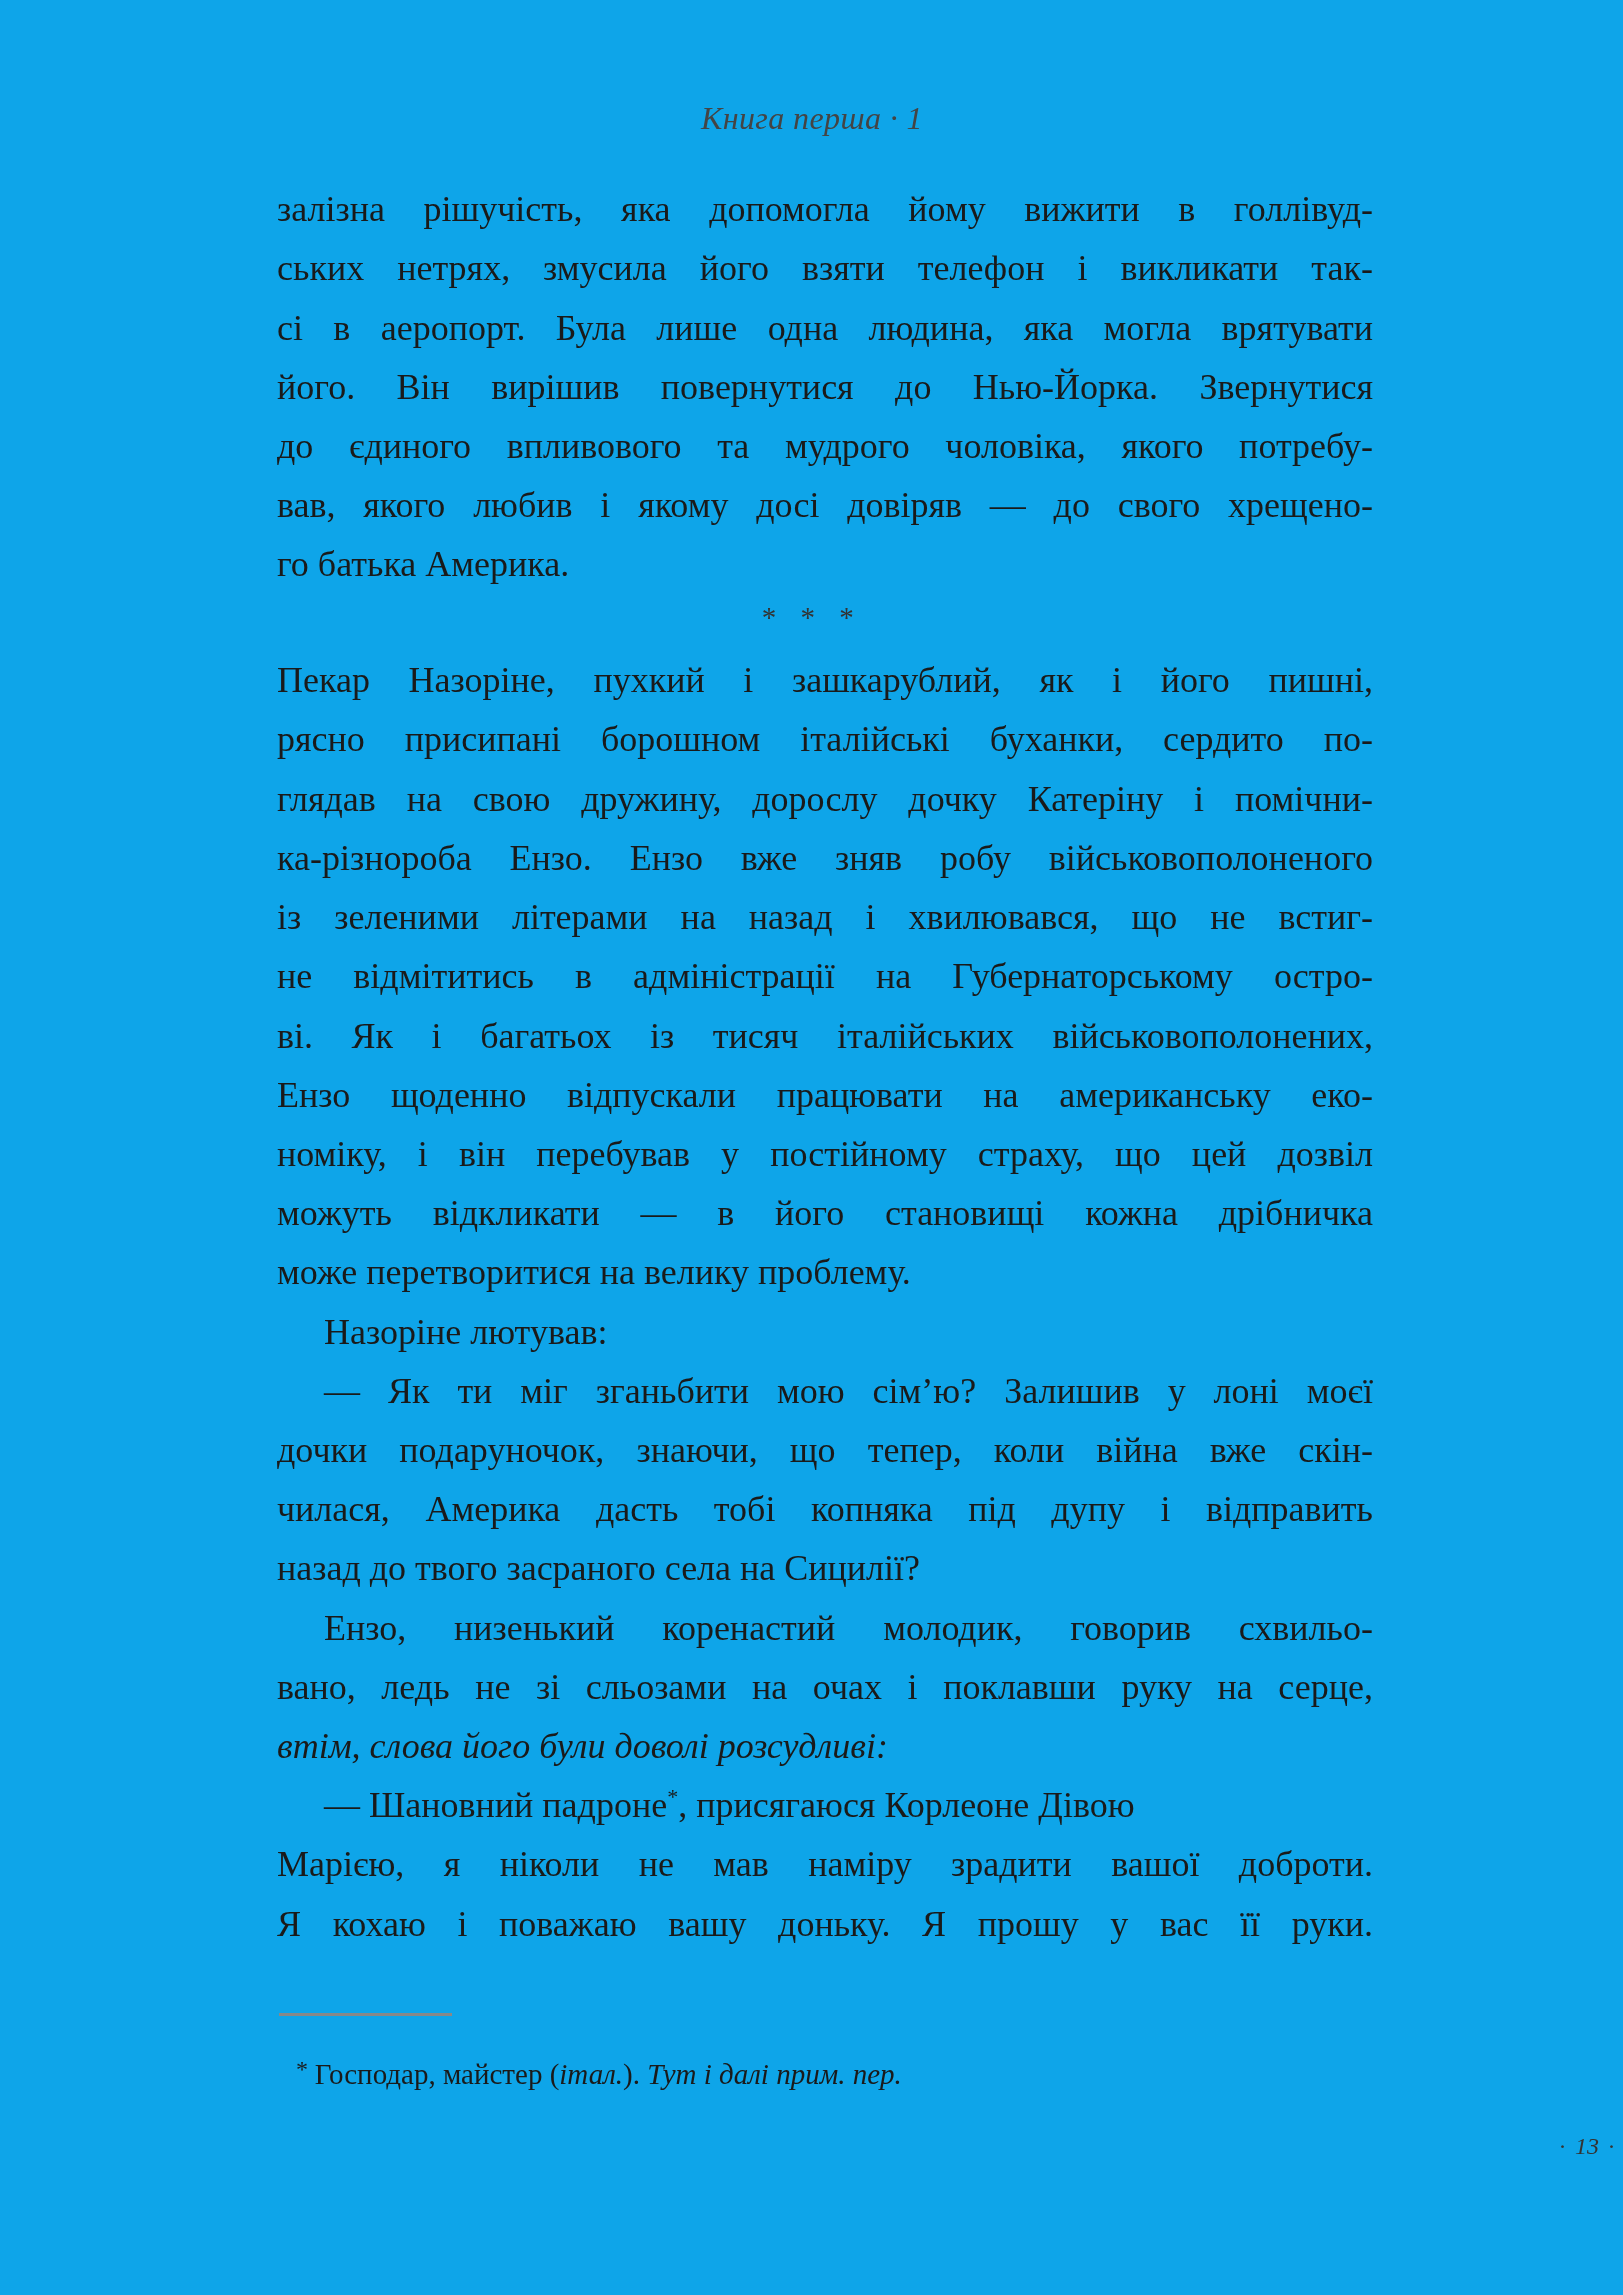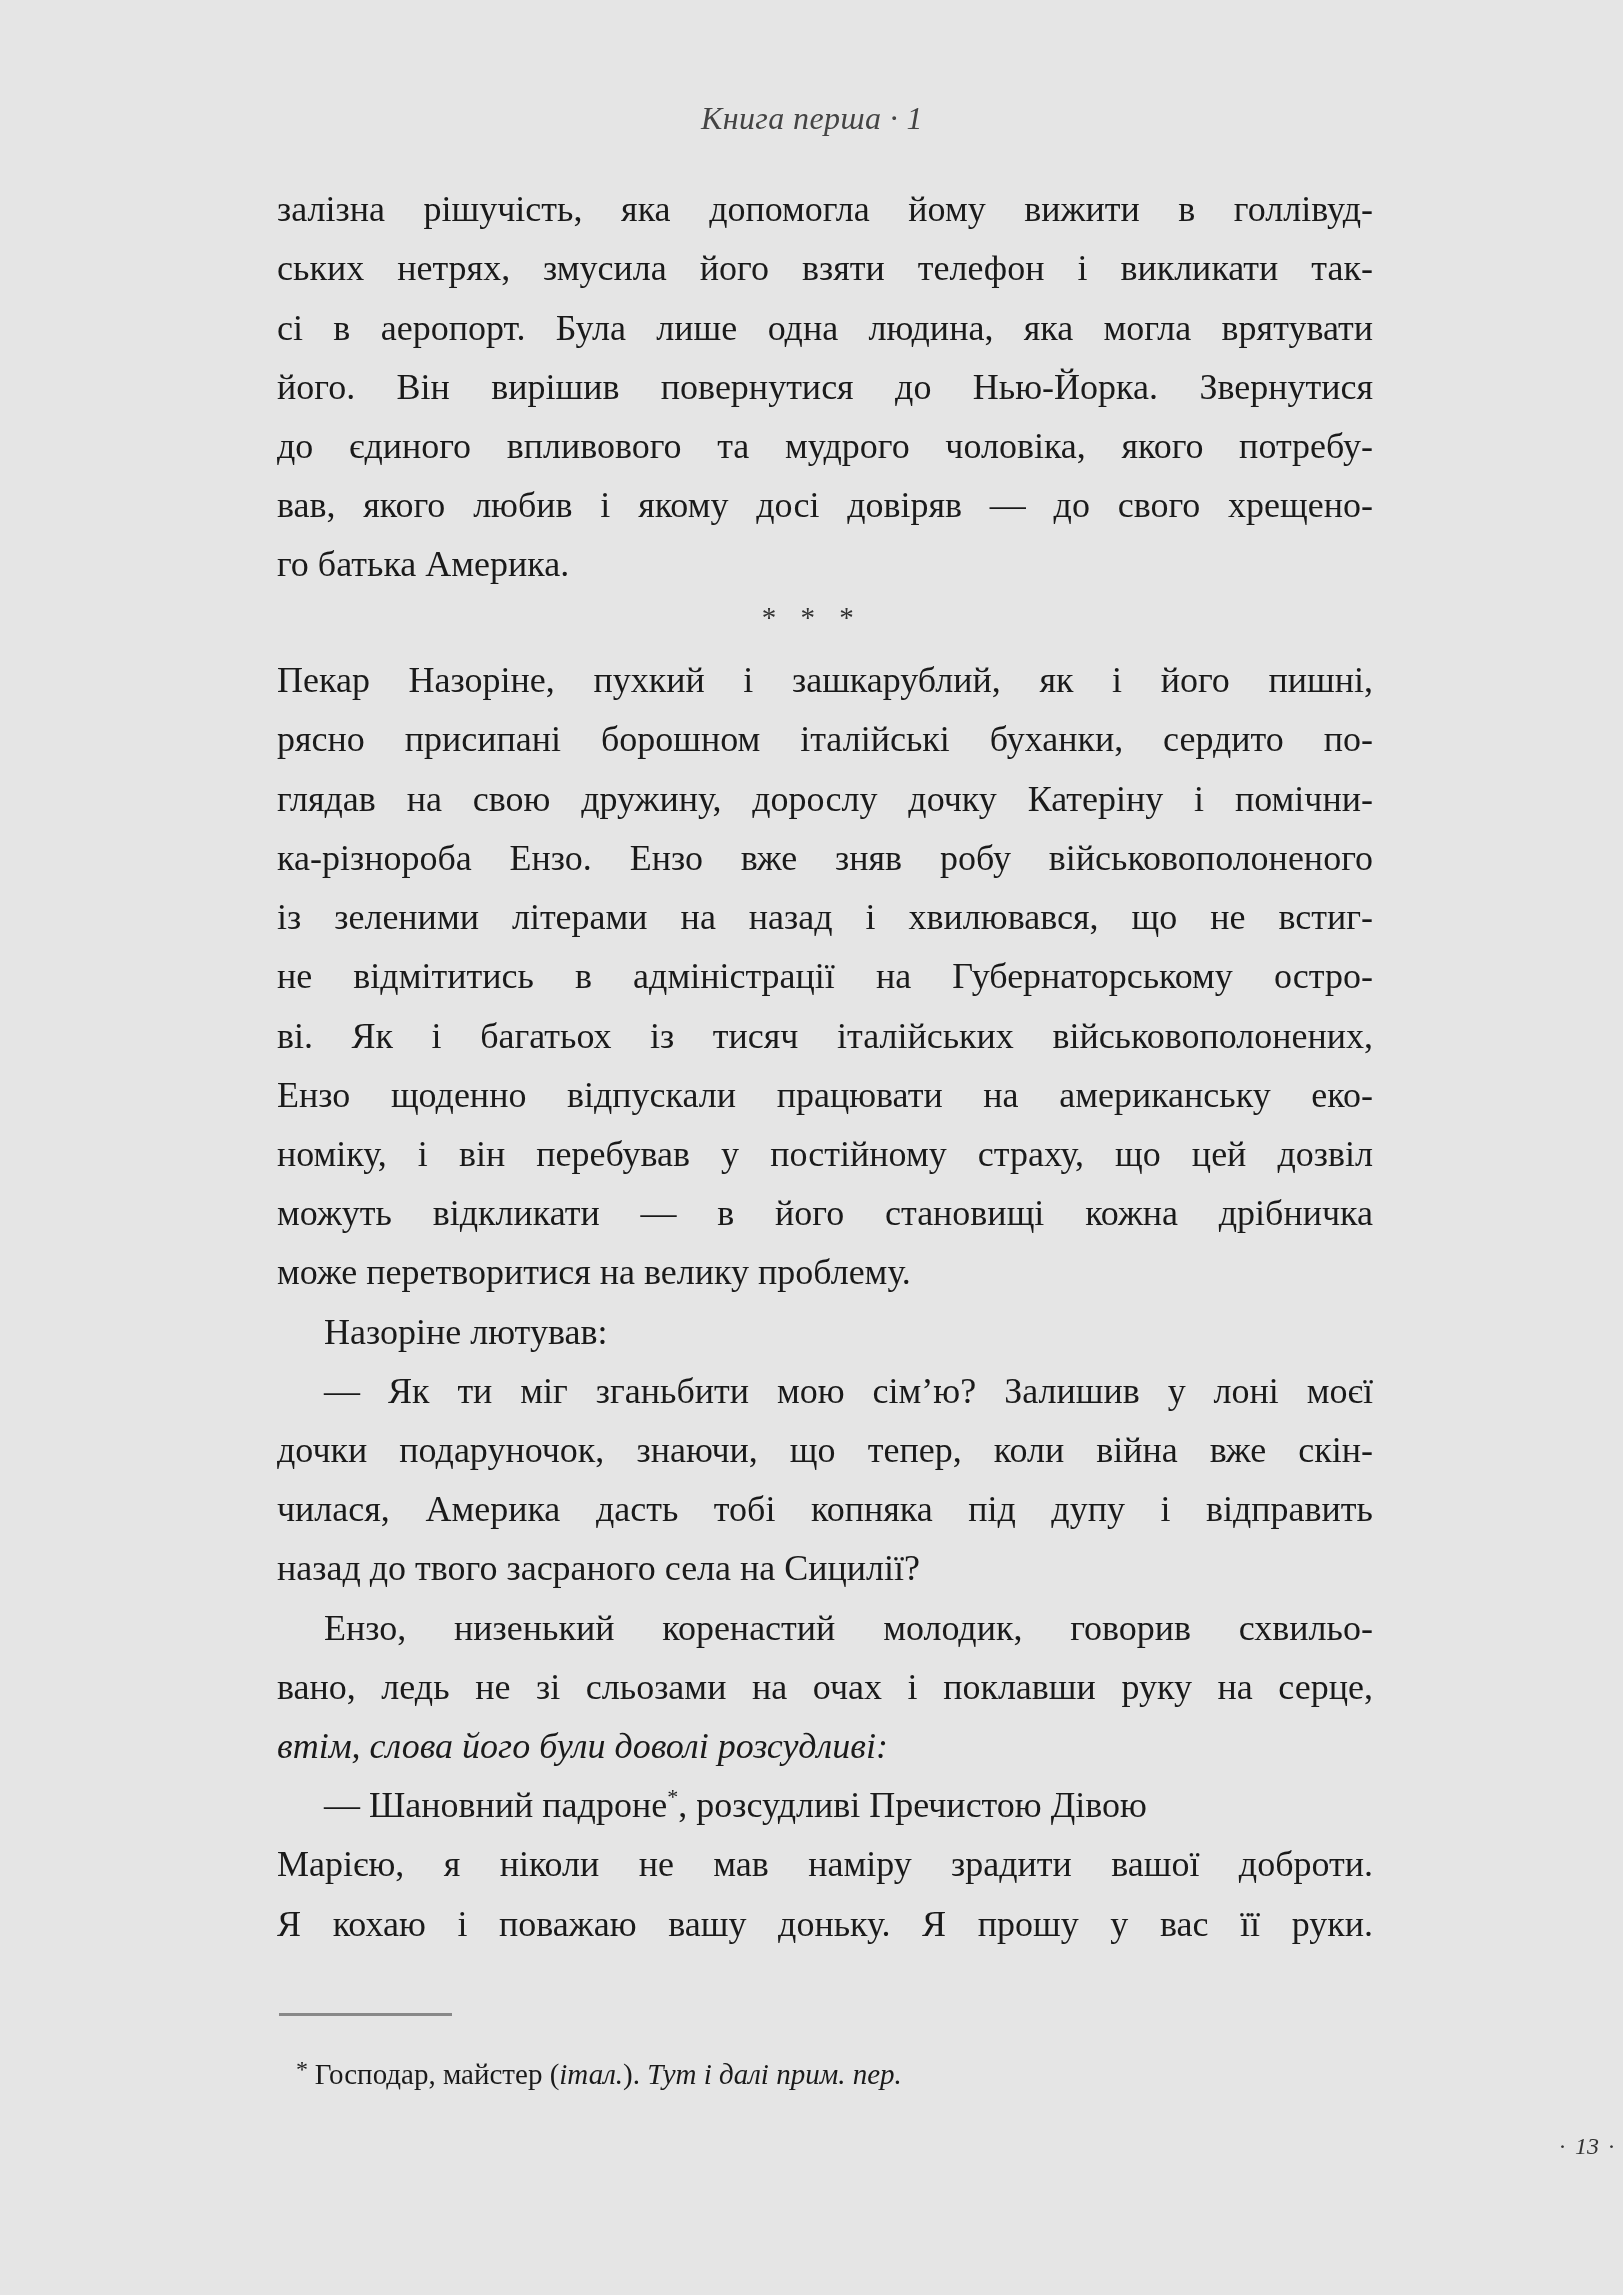--- a/index.html
+++ b/index.html
@@ -12,21 +12,21 @@
       height: 2295px;
       position: relative;
       overflow: hidden;
       font-family: "DejaVu Serif", "Liberation Serif", serif;
       color: #1a1a1a;
     }
     .page {
       position: absolute;
       left: 0; top: 0;
       width: 1624px; height: 2295px;
-      background: #e5e5e5;
+      background: #0ea5e9;
     }
     .running-header {
       position: absolute;
       top: 100px;
       left: 0; width: 1624px;
       text-align: center;
       font-family: "Liberation Serif", serif;
       font-style: italic;
       font-size: 32px;
       color: #444;
@@ -138,21 +138,21 @@
     <div class="line last indent" style="top:1303px;">Назоріне лютував:</div>
     <div class="line indent" style="top:1362px;">— Як ти міг зганьбити мою сім’ю? Залишив у лоні моєї</div>
     <div class="line" style="top:1421px;">дочки подаруночок, знаючи, що тепер, коли війна вже скін-</div>
     <div class="line" style="top:1480px;">чилася, Америка дасть тобі копняка під дупу і відправить</div>
     <div class="line last" style="top:1539px;">назад до твого засраного села на Сицилії?</div>
     <div class="line indent" style="top:1599px;">Ензо, низенький коренастий молодик, говорив схвильо-</div>
     <div class="line" style="top:1658px;">вано, ледь не зі сльозами на очах і поклавши руку на серце,</div>
     <div class="line last" style="top:1717px;font-style:italic;">втім, слова його були доволі розсудливі:</div>
     <div class="line indent" style="top:1776px; display:flex; justify-content:space-between;">
       <span>
-        <span>— Шановний падроне</span><span class="fn-mark">*</span><span>, розсудливі Пречистою Дівою</span>
+        <span>— Шановний падроне</span><span class="fn-mark">*</span><span>, присягаюся Корлеоне Дівою</span>
       </span>
     </div>
     <div class="line" style="top:1835px;">Марією, я ніколи не мав наміру зрадити вашої доброти.</div>
     <div class="line" style="top:1895px;">Я кохаю і поважаю вашу доньку. Я прошу у вас її руки.</div>
 
   </div>
 
   <div class="footnote-rule"></div>
 
   <div class="footnote">

